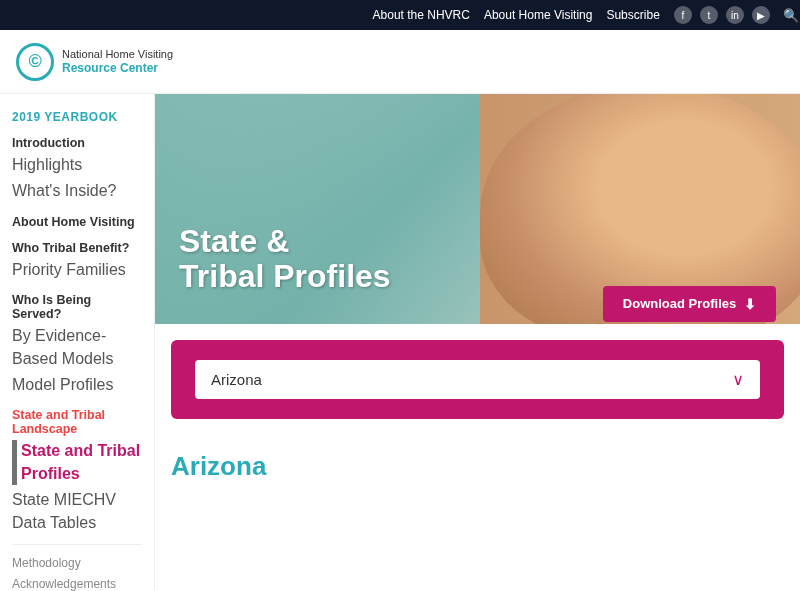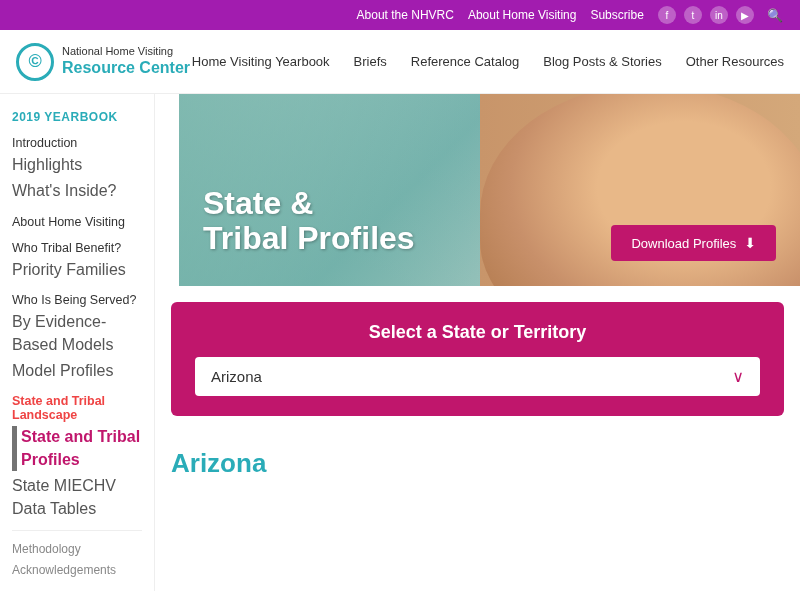--- a/index.html
+++ b/index.html
@@ -1,23 +1,23 @@
 <!DOCTYPE html>
 <html><head>
   <meta charset="utf-8">
   <style>
     * { margin: 0; padding: 0; box-sizing: border-box; }
     body { font-family: Arial, sans-serif; font-size: 14px; color: #333; width: 800px; height: 591px; overflow: hidden; }
 
     
     .top-bar {
-      background-color: #a21caf;
+      background-color: #0f172a;
       color: white;
       font-size: 12px;
-      padding: 6px 16px;
+      padding: 6px 0;
       display: flex;
       align-items: center;
       justify-content: flex-end;
       gap: 14px;
     }
     .top-bar a { color: white; text-decoration: none; font-size: 12px; }
     .top-bar .social-icons { display: flex; gap: 8px; align-items: center; }
     .social-icon { width: 18px; height: 18px; border-radius: 50%; background: rgba(255,255,255,0.3); display: flex; align-items: center; justify-content: center; font-size: 10px; color: white; cursor: pointer; }
     .search-icon-top { font-size: 13px; cursor: pointer; }
 
@@ -26,58 +26,57 @@
       background: white;
       padding: 10px 16px;
       display: flex;
       align-items: center;
       border-bottom: 1px solid #eee;
       height: 64px;
     }
     .logo-area { display: flex; align-items: center; gap: 8px; min-width: 160px; }
     .logo-circle { width: 38px; height: 38px; border-radius: 50%; border: 3px solid #2aacb8; display: flex; align-items: center; justify-content: center; font-size: 18px; color: #2aacb8; font-style: italic; font-weight: bold; }
     .logo-text { font-size: 11px; color: #333; line-height: 1.3; }
-    .logo-text .brand { font-size: 16px; font-weight: bold; color: #2aacb8; }
+    .logo-text .brand { font-size: 12px; font-weight: bold; color: #2aacb8; }
     .main-nav { display: flex; align-items: center; gap: 24px; margin-left: auto; }
     .main-nav a { color: #333; text-decoration: none; font-size: 13px; white-space: nowrap; }
 
     
     .page-body { display: flex; height: calc(591px - 90px); }
 
     
     .sidebar {
       width: 155px;
       min-width: 155px;
       background: white;
       padding: 16px 12px;
       overflow-y: auto;
       border-right: 1px solid #eee;
       font-size: 12.5px;
     }
     .sidebar .year-label { font-size: 12px; font-weight: bold; color: #2aacb8; letter-spacing: 0.5px; }
-    .sidebar .section-header { font-weight: normal; color: #333; margin-top: 12px; margin-bottom: 4px; font-size: 12.5px; }
+    .sidebar .section-header { font-weight: bold; color: #333; margin-top: 12px; margin-bottom: 4px; font-size: 12.5px; }
     .sidebar .nav-link { color: #555; text-decoration: none; display: block; margin-bottom: 4px; font-size: 16px; line-height: 1.4; }
     .sidebar .nav-link.active { color: #c0166c; font-weight: bold; border-left: 5px solid #737373; padding-left: 4px; }
     .sidebar .section-bold { font-weight: bold; color: #ef4444; display: block; margin-top: 12px; margin-bottom: 4px; font-size: 12.5px; }
     .sidebar hr { border: none; border-top: 1px solid #eee; margin: 10px 0; }
     .sidebar .bottom-links { color: #888; font-size: 12px; display: block; margin-bottom: 4px; }
 
     
     .main-content { flex: 1; overflow-y: auto; position: relative; }
 
     
     .hero {
       position: relative;
-      height: 192px;
+      height: 230px;
       background: linear-gradient(to right, #b8d4c8 0%, #7ab5a8 30%, #5a9e99 60%, #c8c8c8 100%);
       overflow: hidden;
       display: flex;
       align-items: flex-end;
       padding: 20px 24px 30px;
-      margin-left: 24px;
     }
     .hero-bg-map {
       position: absolute;
       top: 0; left: 0; right: 0; bottom: 0;
       background: linear-gradient(135deg, #a8cfc8 0%, #7ab5b0 40%, #9cc5be 60%, #e8d8c0 100%);
       opacity: 0.9;
     }
     .hero-child {
       position: absolute;
       right: 0; top: 0; bottom: 0;
@@ -105,32 +104,32 @@
       right: 35px; top: 5px;
       width: 160px; height: 80px;
       background: radial-gradient(ellipse, #8b5a2b 40%, #6b3a1b 80%);
       border-radius: 50% 50% 30% 30%;
     }
     .hero-overlay { position: absolute; left: 0; top: 0; bottom: 0; width: 55%; background: linear-gradient(to right, rgba(100,170,160,0.6), transparent); }
     .hero-text { position: relative; z-index: 2; }
     .hero-text h1 { color: white; font-size: 32px; font-weight: bold; line-height: 1.1; text-shadow: 1px 1px 3px rgba(0,0,0,0.3); }
     .download-btn {
       position: absolute;
-      bottom: 25px;
+      bottom: 2px;
       right: 24px;
       background: #c0166c;
       color: white;
       border: none;
       padding: 10px 20px;
       border-radius: 4px;
       font-size: 13px;
-      font-weight: normal;
+      font-weight: bold;
       cursor: pointer;
       display: flex;
-      align-items: center;
+      align-items: flex-start;
       gap: 8px;
       z-index: 3;
     }
     .download-icon { font-size: 14px; }
 
     
     .select-section {
       background: #c0166c;
       margin: 16px;
       border-radius: 6px;
@@ -175,27 +174,20 @@
 </div>
 
 <div class="header">
   <div class="logo-area">
     <div class="logo-circle">©</div>
     <div class="logo-text">
       <div>National Home Visiting</div>
       <div class="brand">Resource Center</div>
     </div>
   </div>
-  <nav class="main-nav">
-    <a>Home Visiting Yearbook</a>
-    <a>Briefs</a>
-    <a>Reference Catalog</a>
-    <a>Blog Posts &amp; Stories</a>
-    <a>Other Resources</a>
-  </nav>
 </div>
 
 <div class="page-body">
 
   <div class="sidebar">
     <div class="year-label">2019 YEARBOOK</div>
 
     <div class="section-header">Introduction</div>
     <a class="nav-link">Highlights</a>
     <a class="nav-link">What's Inside?</a>
@@ -236,21 +228,20 @@
           <span>Tribal Profiles</span>
         </h1>
       </div>
       <button class="download-btn">
         <span>Download Profiles</span>
         <span class="download-icon">⬇</span>
       </button>
     </div>
 
     <div class="select-section">
-      <div class="select-label">Select a State or Territory</div>
       <div class="select-dropdown">
         <span>Arizona</span>
         <span class="chevron-down">∨</span>
       </div>
     </div>
 
     <div class="arizona-heading">Arizona</div>
 
   </div>
 </div>

